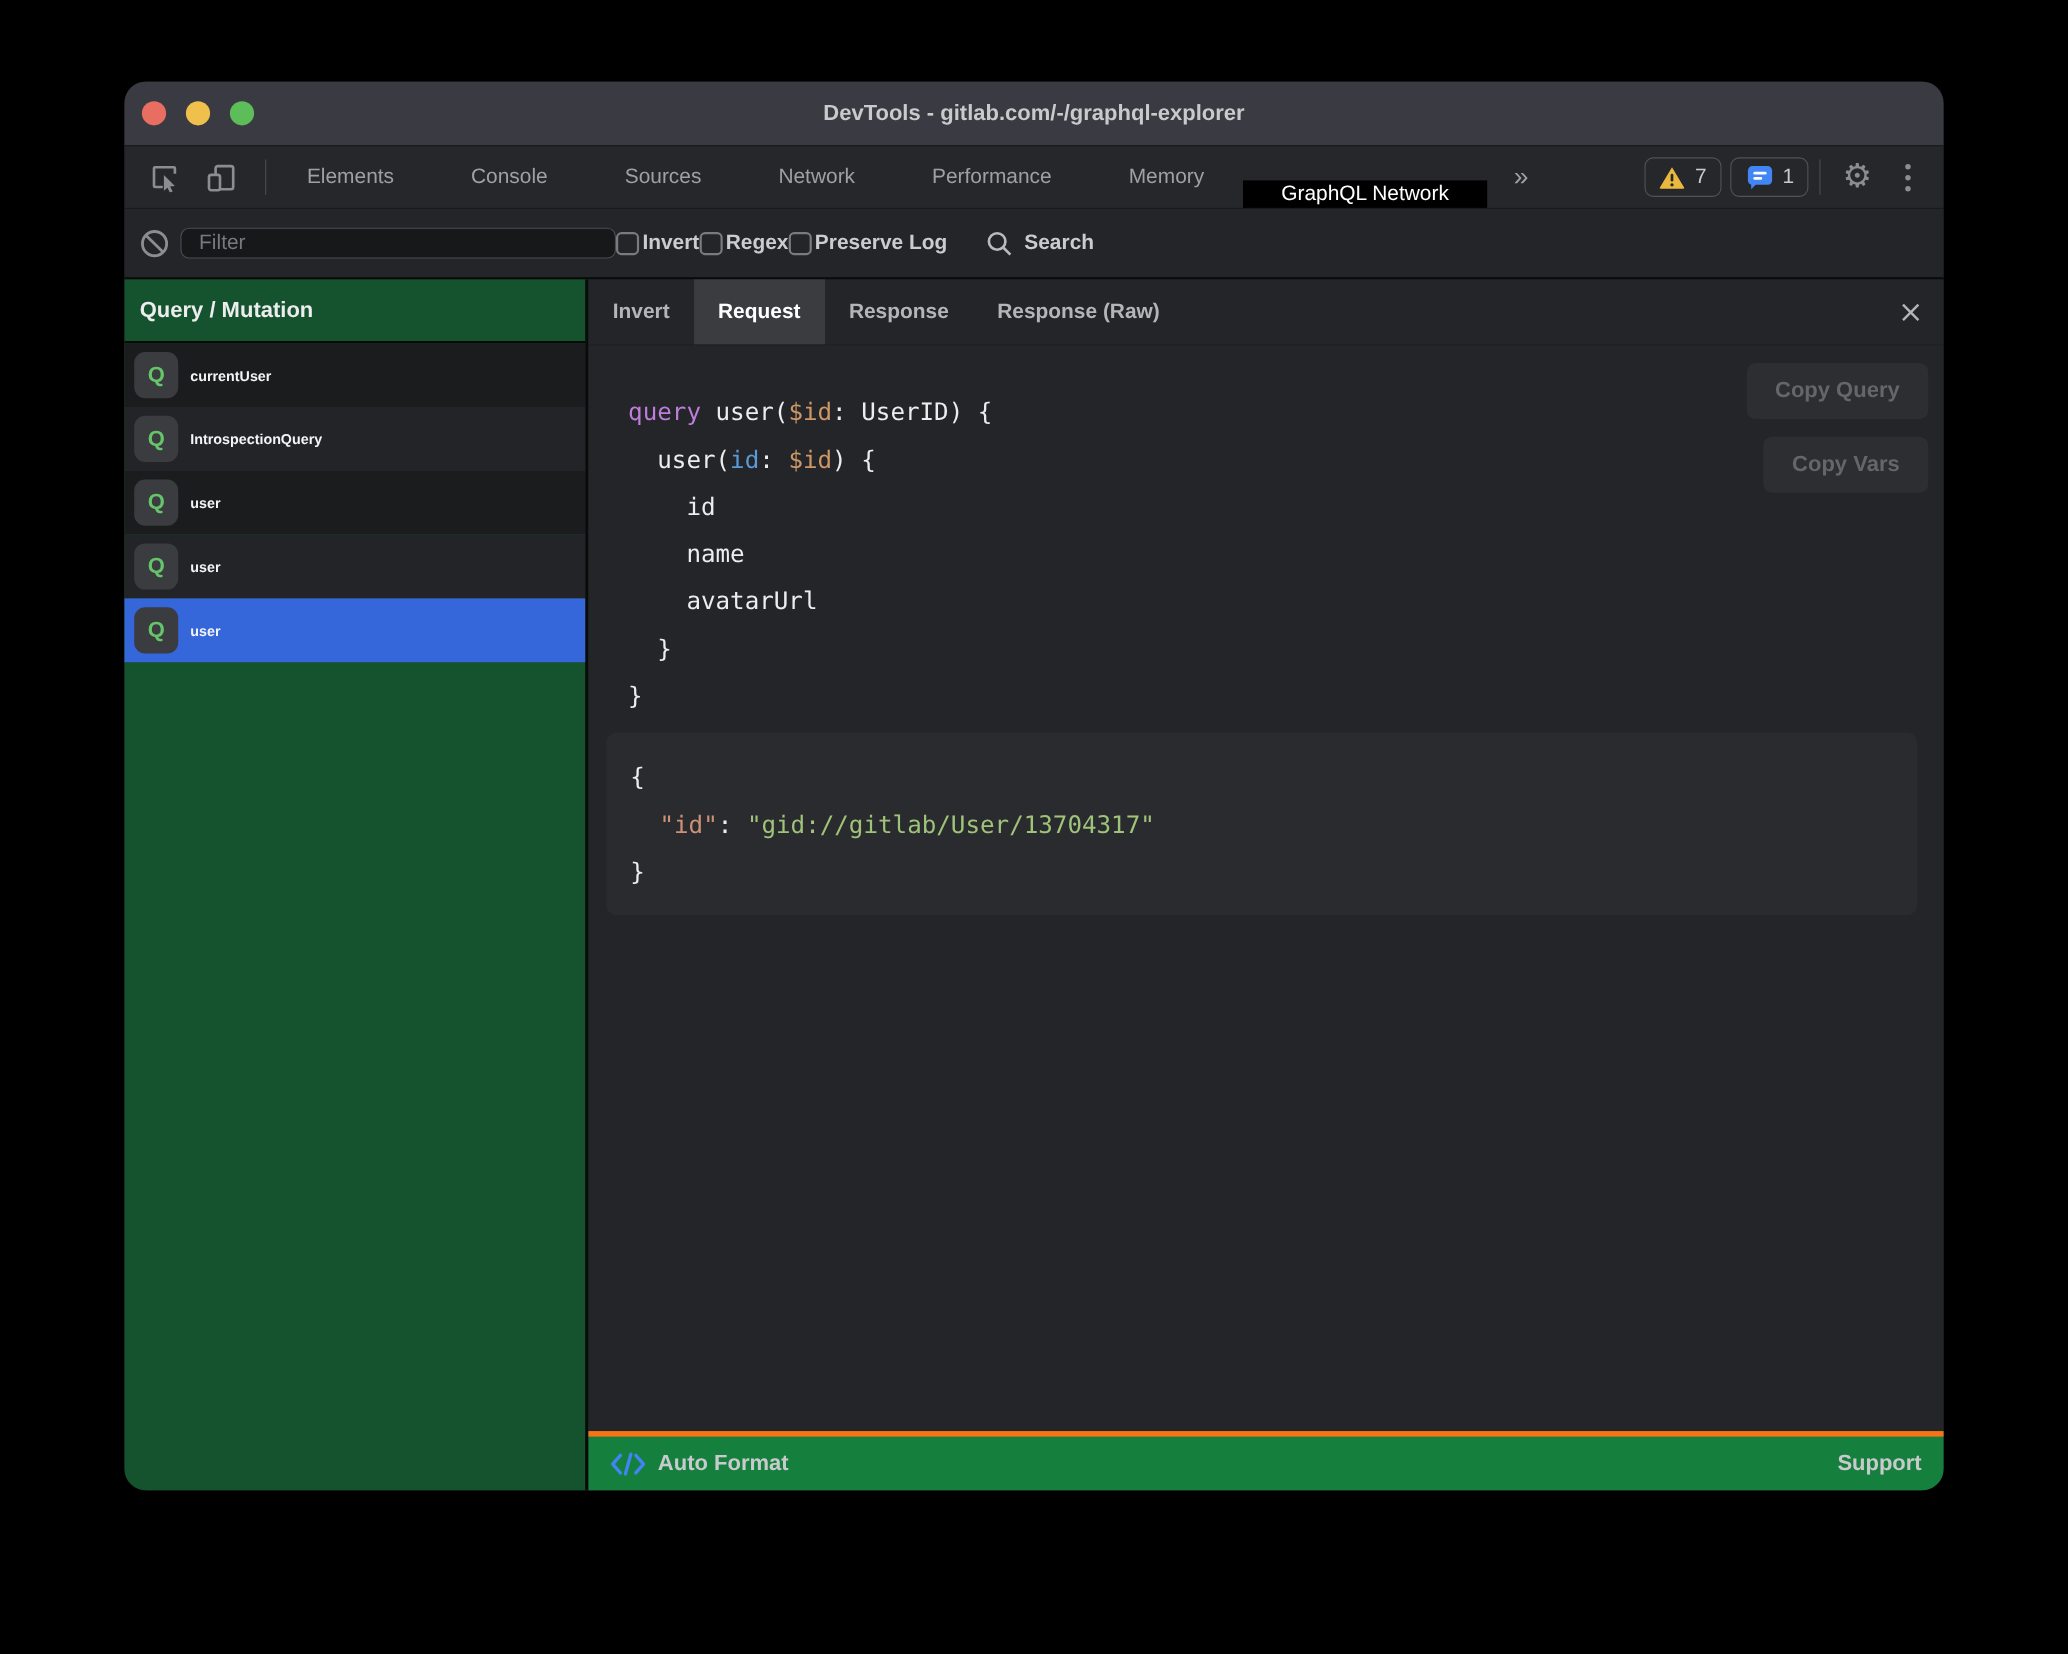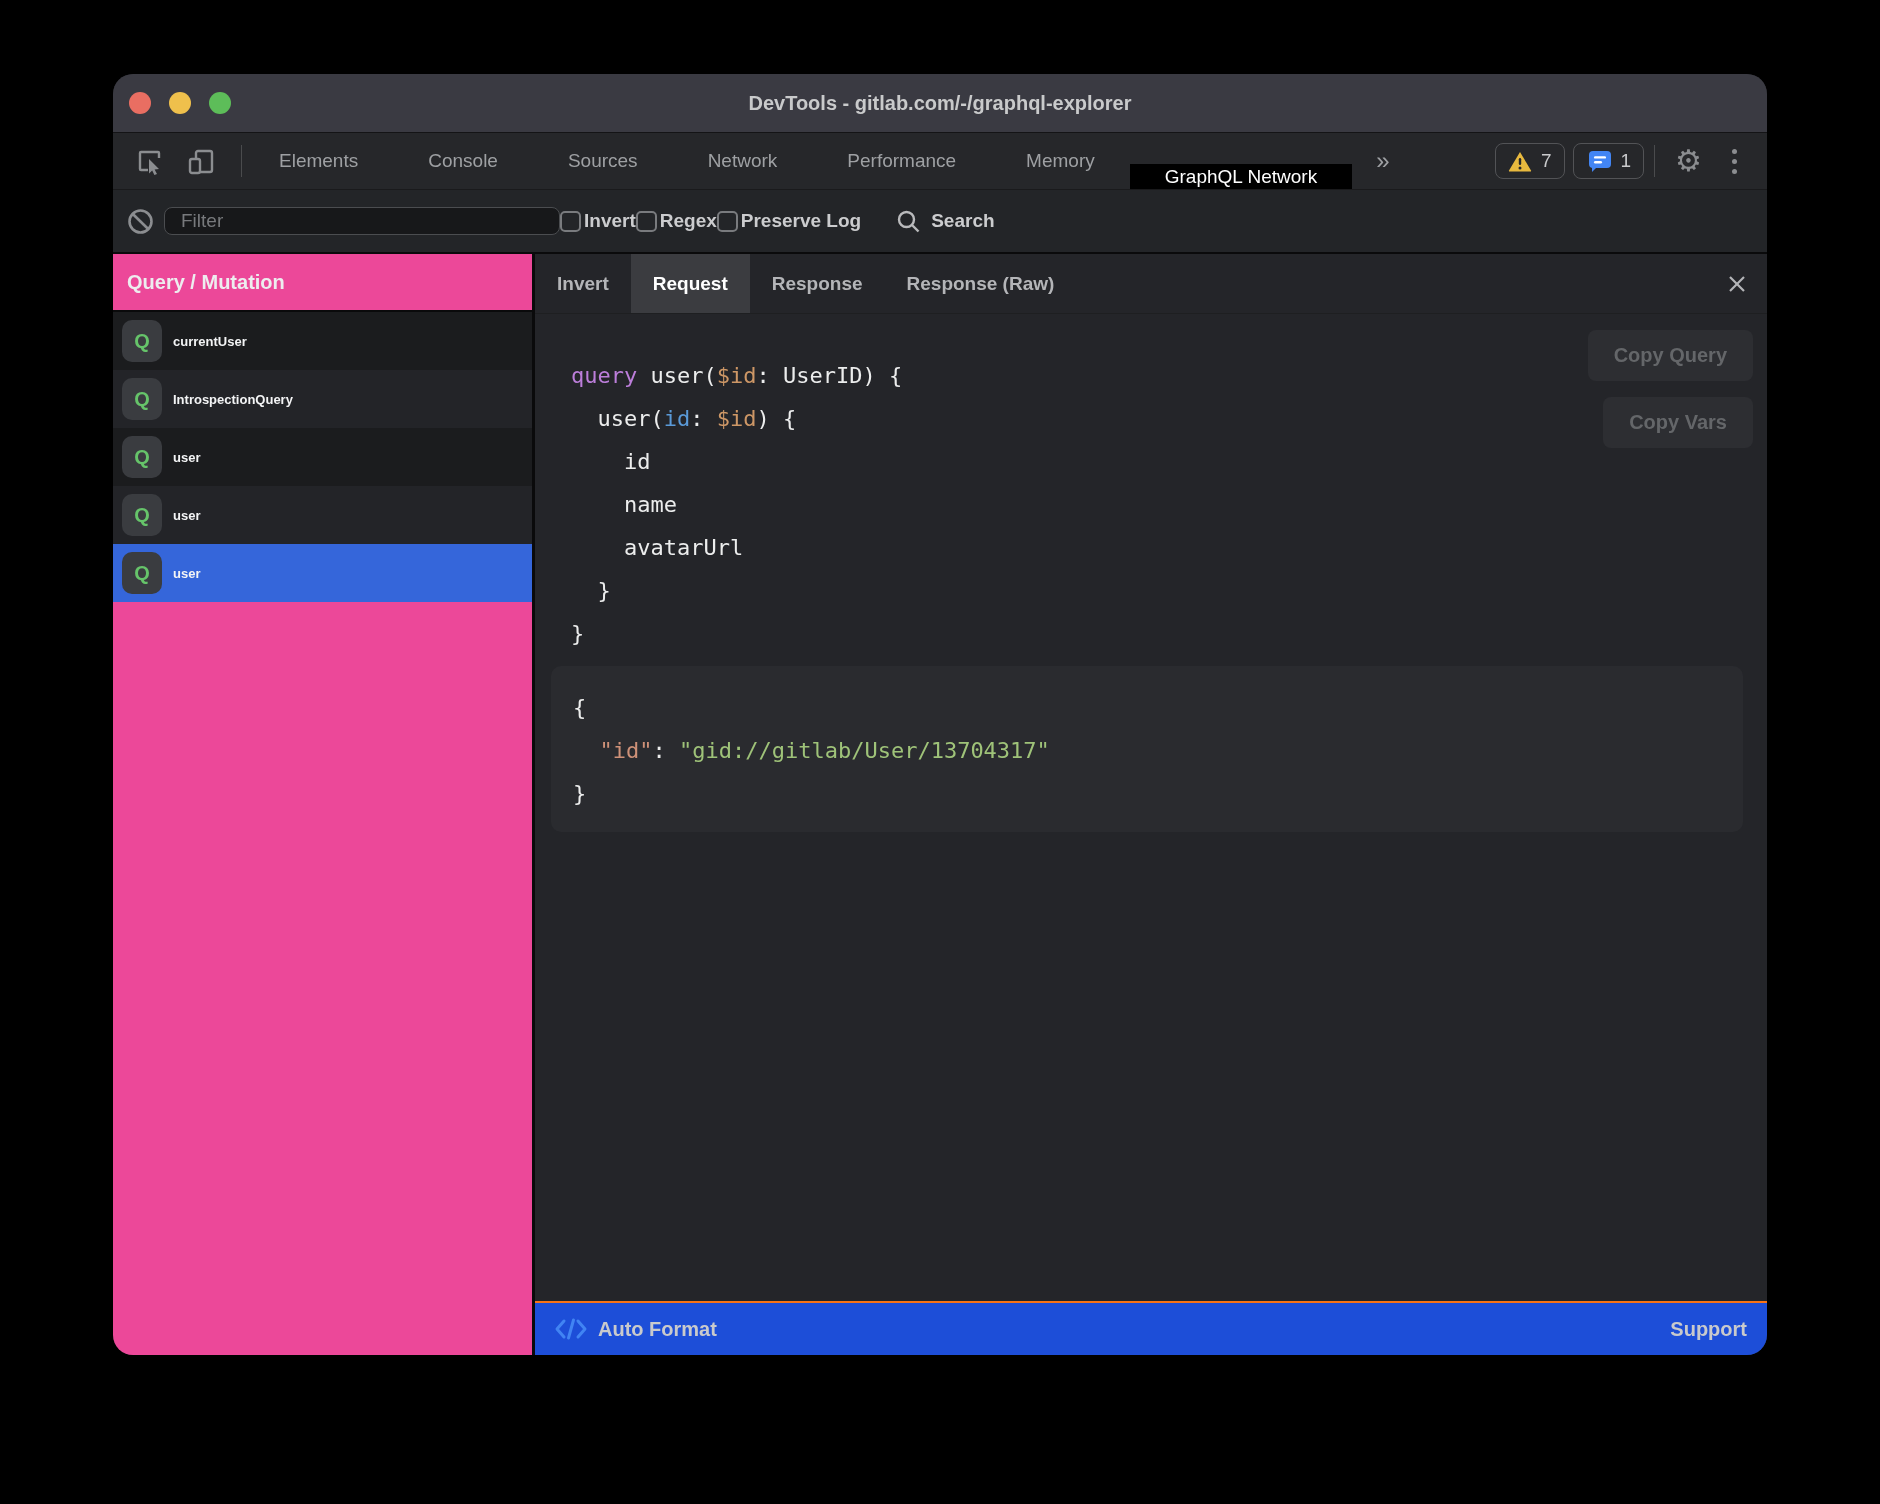--- a/index.html
+++ b/index.html
@@ -48,21 +48,21 @@
   .filter-input::placeholder { color:#77797c; }
   .chk-group { display:flex; align-items:center; gap:3px; }
   .chk-box { width:21px; height:21px; border:2px solid #797b7e; border-radius:5px; }
   .chk-label, .search-label { font-size:19px; font-weight:600; color:#cbccce; white-space:nowrap; }
   .search-group { display:flex; align-items:center; gap:10px; margin-left:35px; }
 
   
   .main { flex:1; display:flex; min-height:0; }
 
   
-  .sidebar { width:422px; flex:0 0 auto; background:#ec4899; border-right:3px solid #0a0a0b;
+  .sidebar { width:422px; flex:0 0 auto; background:#14532d; border-right:3px solid #0a0a0b;
              display:flex; flex-direction:column; }
   .sb-header { height:58px; flex:0 0 auto; display:flex; align-items:center;
                padding-left:14px; border-bottom:2px solid #0a0a0b; }
   .sb-header-text { font-size:20px; font-weight:bold; color:#ededef; }
   .sb-row { height:58px; flex:0 0 auto; display:flex; align-items:center; padding-left:9px; }
   .sb-row:nth-child(odd) { background:#232428; }
   .sb-row:nth-child(even) { background:#1b1c1e; }
   .sb-row.selected { background:#3566da; }
   .q-badge { width:40px; height:42px; border-radius:10px; background:#3a3c40;
              display:flex; align-items:center; justify-content:center;
@@ -88,21 +88,21 @@
                align-items:flex-end; gap:16px; }
   .copy-btn { background:#2d2e32; border:none; border-radius:8px; color:#646669;
               font-size:20px; font-weight:bold; padding:0 26px; height:51px;
               font-family:"Liberation Sans", sans-serif; }
 
   .vars-box { position:absolute; left:16px; top:352px; width:1192px; height:166px;
               background:#2a2b2f; border-radius:10px; padding:20px 0 0 22px;
               white-space:pre; font-family:"DejaVu Sans Mono", monospace;
               font-size:22px; line-height:43px; }
 
-  .dt-footer { height:54px; flex:0 0 auto; background:#1d4ed8; border-top:2px solid #f97316;
+  .dt-footer { height:54px; flex:0 0 auto; background:#15803d; border-top:5px solid #f97316;
                display:flex; align-items:center; padding:0 20px; }
   .footer-label { font-size:20px; font-weight:bold; color:#c9cacc; margin-left:11px; }
   .footer-right { margin-left:auto; font-size:20px; font-weight:bold; color:#c9cacc; }
 
   svg { display:block; }
 </style>
 </head>
 <body>
 
 <div class="window">

